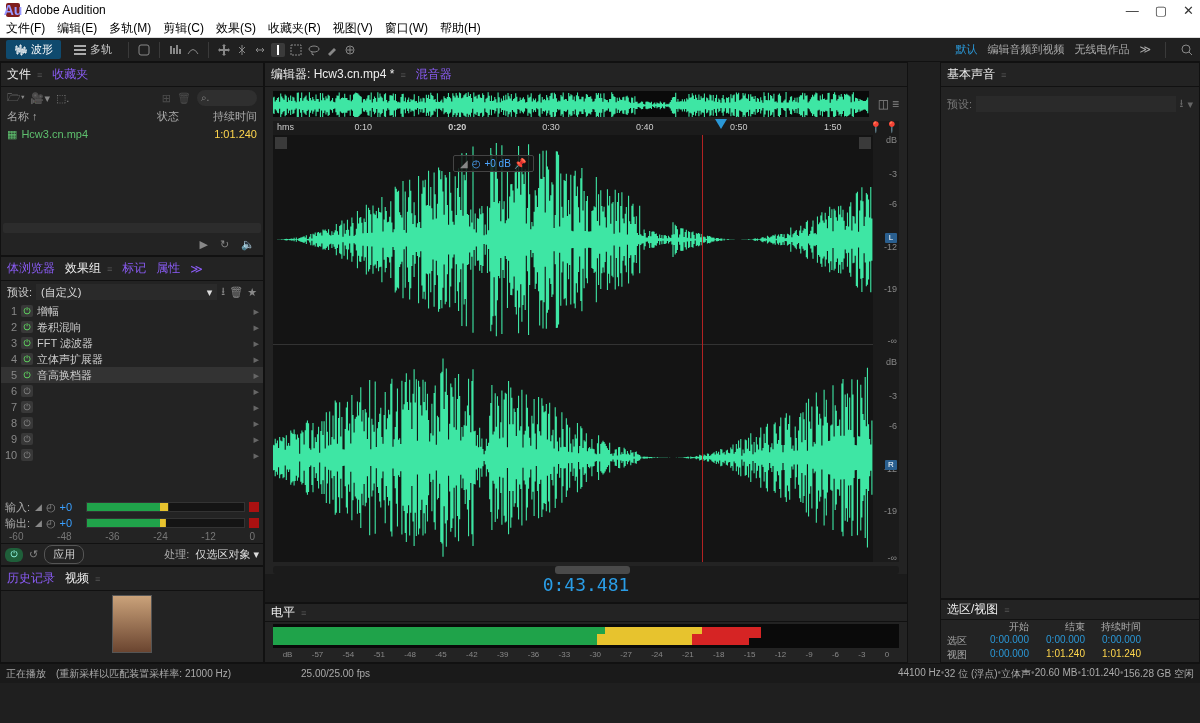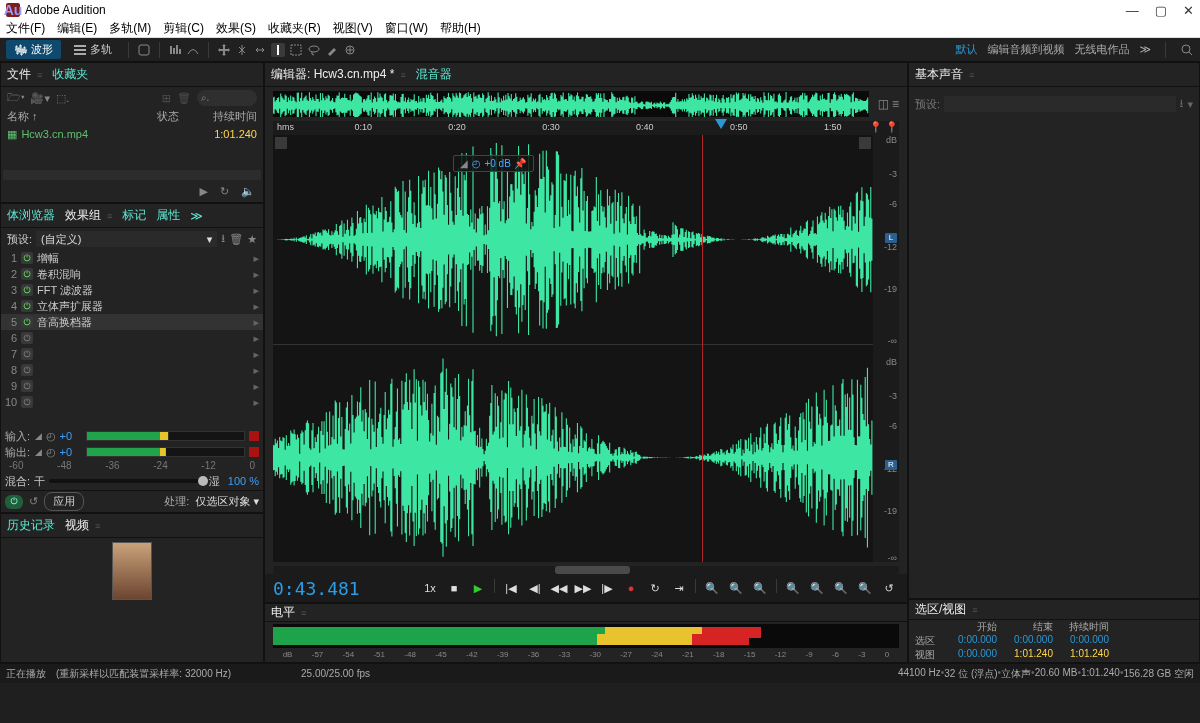--- a/index.html
+++ b/index.html
@@ -19,26 +19,26 @@
     .tbtn.active { background:#0f4a6e; color:#fff; }
     .maintoolbar .sep { width:1px; height:16px; background:#3a3a3a; margin:0 4px; }
     .ic { width:14px; height:14px; display:inline-block; }
     .workspaces { margin-left:auto; display:flex; gap:10px; align-items:center; }
     .workspaces .ws { color:#2a97d6; font-size:11px; }
     .workspaces .ws.muted { color:#aaa; }
     
     .maingrid { display:grid; grid-template-columns:264px 1fr 292px; height:601px; }
     .panel { background:#232323; border:1px solid #111; display:flex; flex-direction:column; }
     .panel-tabs { height:24px; display:flex; align-items:center; padding-left:6px; border-bottom:1px solid #111; gap:10px; }
-    .panel-tabs .tab { font-size:12px; color:#5eead4; cursor:default; display:flex; align-items:center; gap:4px; }
+    .panel-tabs .tab { font-size:12px; color:#8b5cf6; cursor:default; display:flex; align-items:center; gap:4px; }
     .panel-tabs .tab.active { color:#eee; }
     .panel-tabs .drag { color:#555; font-size:9px; margin-left:2px; }
     
     .leftcol { display:flex; flex-direction:column; }
-    .filespanel { height:141px; }
+    .filespanel { height:194px; }
     .filestoolbar { height:22px; display:flex; align-items:center; gap:6px; padding:0 6px; }
     .filestoolbar .iconbtn { color:#888; font-size:11px; }
     .filestoolbar .search { flex:0 0 60px; height:16px; background:#2f2f2f; border-radius:8px; display:flex; align-items:center; padding:0 4px; }
     .filehdr { height:16px; display:flex; padding:0 6px; color:#aaa; font-size:11px; }
     .filehdr .c-name { flex:1; }
     .filehdr .c-status { width:40px; }
     .filehdr .c-dur { width:60px; text-align:right; }
     .filerow { height:18px; display:flex; align-items:center; padding:0 6px; font-size:11px; }
     .filerow .fname { color:#5ec06e; display:flex; align-items:center; gap:4px; flex:1; }
     .filerow .st { width:40px; color:#aaa; }
@@ -91,35 +91,35 @@
     .wavecanvas .zero { position:absolute; left:0; right:0; height:1px; background:#333; }
     .wavecanvas .cursorline { position:absolute; top:0; bottom:0; width:1px; background:#b22222; }
     .wavecanvas svg { position:absolute; }
     .corner { position:absolute; width:12px; height:12px; background:#3a3a3a; }
     .hudbox { position:absolute; background:rgba(20,20,20,.85); border:1px solid #444; padding:2px 6px; font-size:10px; color:#4da6ff; display:flex; align-items:center; gap:4px; border-radius:2px; }
     .dbaxis { width:26px; background:#1b1b1b; font-size:9px; color:#888; position:relative; }
     .dbaxis span { position:absolute; right:2px; }
     .chbadge { position:absolute; right:-2px; width:12px; height:10px; background:#2a5f8f; color:#fff; font-size:8px; text-align:center; border-radius:1px; }
     .hscroll { height:8px; background:#1b1b1b; margin:0 8px; border-radius:3px; position:relative; }
     .hscroll .thumb2 { position:absolute; left:45%; width:12%; top:0; bottom:0; background:#4a4a4a; border-radius:3px; }
-    .transport { height:28px; background:#1b1b1b; display:flex; align-items:center; padding:0 8px; gap:8px; }
+    .transport { height:28px; background:#1b1b1b; display:flex; align-items:center; padding:0 8px; gap:8px;flex-direction:column; }
     .tcode { font-size:18px; color:#2a9de6; font-weight:300; font-family:monospace; }
     .tbtns { display:flex; gap:4px; margin-left:auto; }
     .tbtns .b { width:20px; height:18px; display:inline-flex; align-items:center; justify-content:center; color:#ddd; font-size:11px; cursor:default; }
     .tbtns .b.play { color:#3c3; }
     .tbtns .b.rec { color:#d33; }
     .tbtns .sep2 { width:1px; background:#3a3a3a; height:14px; margin:0 2px; }
     .levelspanel { height:60px; display:flex; flex-direction:column; }
     .bigmeter { flex:1; margin:2px 8px; background:#0a0a0a; position:relative; }
     .bigmeter .bar { position:absolute; left:0; height:45%; background:linear-gradient(90deg,#1fa34a 0,#1fa34a 68%,#e7c32e 68%,#e7c32e 88%,#d62424 88%); }
     .bigmeter .bar.top { top:3px; width:78%; }
     .bigmeter .bar.bot { bottom:3px; width:76%; }
     .bigscale { height:12px; display:flex; justify-content:space-around; font-size:8px; color:#888; padding:0 8px; }
     
-    .rightcol { display:flex; flex-direction:column; }
+    .rightcol { display:flex; flex-direction:column;margin-left:32px; }
     .esspanel { flex:1; }
     .essbody { padding:6px; color:#777; font-size:12px; }
     .esssel { height:18px; display:flex; align-items:center; gap:4px; padding:0 6px; margin-top:8px; }
     .esssel .dd { flex:1; height:16px; background:#2a2a2a; }
     .selpanel { height:64px; }
     .selhdr { height:16px; display:flex; padding:0 6px; font-size:10px; color:#aaa; }
     .selhdr span, .selrow span { width:56px; text-align:right; }
     .selhdr .l, .selrow .l { width:26px; text-align:left; color:#aaa; }
     .selrow { height:14px; display:flex; padding:0 6px; font-size:10px; }
     .selrow .v { color:#2a97d6; }
@@ -373,29 +373,20 @@
         </div>
         <div class="dbscale" id="fxdb">
             <span>-60</span>
             <span>-48</span>
             <span>-36</span>
             <span>-24</span>
             <span>-12</span>
             <span>0</span>
           </div>
       </div>
-      <div class="mixrow">
-        <span>混合:</span>
-        <span>干</span>
-        <div class="mixslider">
-            <div class="knob"></div>
-          </div>
-        <span>湿</span>
-        <span class="mixpct">100 %</span>
-      </div>
       <div class="applyrow">
         <span class="pwbtn">⏻</span>
         <span style="color:#888">↺</span>
         <span class="applybtn">应用</span>
         <span style="flex:1"></span>
         <span style="color:#aaa">处理:</span>
         <span style="color:#ddd"><span>仅选区对象</span> ▾</span>
       </div>
     </div>
 
@@ -429,21 +420,21 @@
               </g>
             </svg>
         </div>
         <div class="ovside">
           <span>◫</span>
           <span>≡</span>
         </div>
       </div>
       <div class="ruler">
         <span class="tick" style="left:4px">hms</span>
-        <span id="rulerticks"><span class="tick" style="left: 13%;">0:10</span><span class="tick" style="left: 28%;">0:20</span><span class="tick" style="left: 43%;">0:30</span><span class="tick" style="left: 58%;">0:40</span><span class="tick" style="left: 73%;">0:50</span><span class="tick" style="left: 88%;">1:50</span></span>
+        <span id="rulerticks"><span class="tick" style="left: 13%;">0:10</span><span class="tick" style="left: 28%; font-weight: bold;">0:20</span><span class="tick" style="left: 43%;">0:30</span><span class="tick" style="left: 58%;">0:40</span><span class="tick" style="left: 73%;">0:50</span><span class="tick" style="left: 88%;">1:50</span></span>
         <span class="ph" style="left:71.5%"></span>
         <span class="pins">
             <span>📍</span>
             <span>📍</span>
           </span>
       </div>
       <div class="wavewrap">
         <div class="wavecanvas">
           <div class="corner" style="top:2px;left:2px"></div>
           <div class="corner" style="top:2px;right:2px"></div>
@@ -587,21 +578,21 @@
         <span class="v">0:00.000</span>
         <span class="vy">1:01.240</span>
         <span class="vy">1:01.240</span>
       </div>
     </div>
   </div>
 </div>
 
 <div class="statusbar">
   <span>正在播放</span>
-  <span>(重新采样以匹配装置采样率: 32000 Hz)</span>
+  <span>(重新采样以匹配装置采样率: 21000 Hz)</span>
   <span style="margin-left:60px">25.00/25.00 fps</span>
   <div class="r" id="statusright">
       <span>44100 Hz</span>
       <span class="bullet">•</span>
       <span>32 位 (浮点)</span>
       <span class="bullet">•</span>
       <span>立体声</span>
       <span class="bullet">•</span>
       <span>20.60 MB</span>
       <span class="bullet">•</span>

